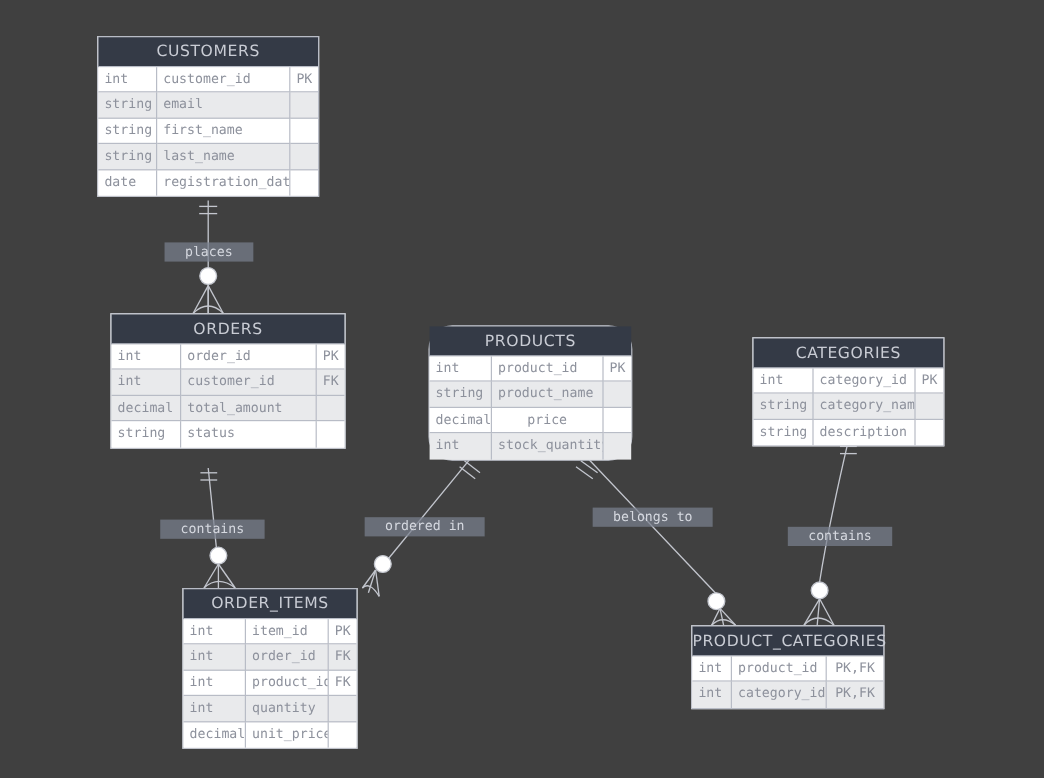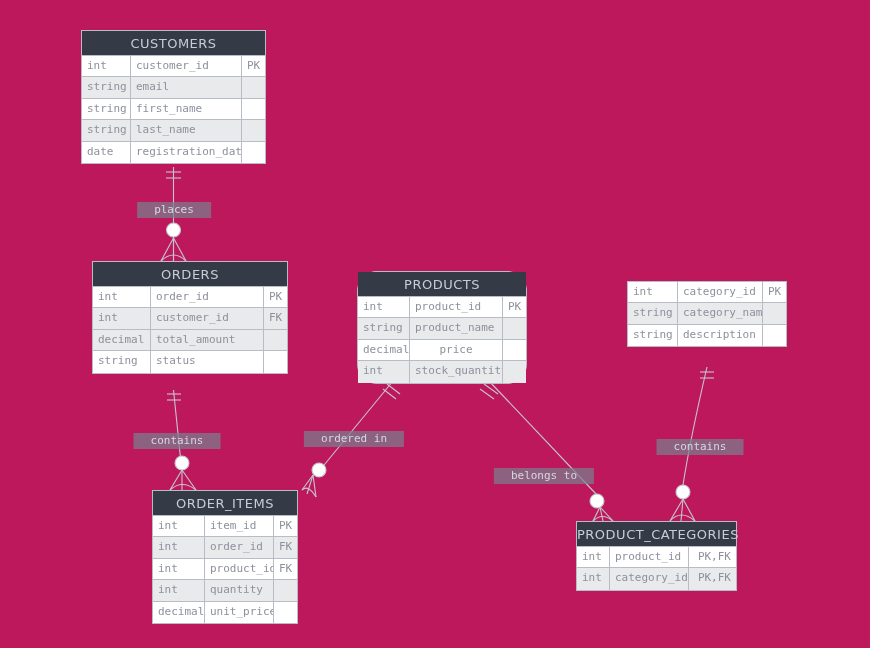--- a/index.html
+++ b/index.html
@@ -4,21 +4,21 @@
 <style>
   html, body {
     margin: 0;
     padding: 0;
     background: #282c36;
   }
   #canvas {
     position: relative;
     width: 870px;
     height: 648px;
-    background: #be185d;
+    background: #404040;
     overflow: hidden;
     font-family: "DejaVu Sans Mono", "Liberation Mono", monospace;
   }
   #edges {
     position: absolute;
     left: 0; top: 0;
     width: 870px;
     height: 648px;
     pointer-events: none;
   }
@@ -54,21 +54,21 @@
     font-size: 11px;
     line-height: 20px;
     padding: 0 5px;
     color: #8d919c;
     white-space: nowrap;
     overflow: hidden;
     font-family: "DejaVu Sans Mono", "Liberation Mono", monospace;
   }
   .cell.c-key {
     border-right: none;
-    text-align: right;
+    text-align: center;
   }
   .attr-row:last-child .cell { border-bottom: none; }
 
   .rel-label {
     position: absolute;
     background: rgba(120,128,142,0.72);
     color: #d6d9e0;
     font-size: 11px;
     line-height: 14px;
     padding: 1px 17px;
@@ -204,20 +204,21 @@
           <div class="cell c-name" style="flex: 1 1 auto; text-align: center;">price</div>
           <div class="cell c-key" style="width: 23px; flex: 0 0 23px;"></div>
         </div>
         <div class="attr-row even">
           <div class="cell c-type" style="width: 52px; flex: 0 0 52px;">int</div>
           <div class="cell c-name" style="flex: 1 1 auto;">stock_quantity</div>
           <div class="cell c-key" style="width: 23px; flex: 0 0 23px;"></div>
         </div>
       </div>
       <div class="entity" style="left: 627px; top: 281px; width: 160px;">
+        <div class="entity-title">CATEGORIES</div>
         <div class="attr-row odd">
           <div class="cell c-type" style="width: 50px; flex: 0 0 50px;">int</div>
           <div class="cell c-name" style="flex: 1 1 auto;">category_id</div>
           <div class="cell c-key" style="width: 23px; flex: 0 0 23px;">PK</div>
         </div>
         <div class="attr-row even">
           <div class="cell c-type" style="width: 50px; flex: 0 0 50px;">string</div>
           <div class="cell c-name" style="flex: 1 1 auto;">category_name</div>
           <div class="cell c-key" style="width: 23px; flex: 0 0 23px;"></div>
         </div>
@@ -266,17 +267,17 @@
           <div class="cell c-type" style="width: 33px; flex: 0 0 33px;">int</div>
           <div class="cell c-name" style="flex: 1 1 auto;">category_id</div>
           <div class="cell c-key" style="width: 47px; flex: 0 0 47px;">PK,FK</div>
         </div>
       </div>
     </div>
   <div id="label-layer">
       <div class="rel-label" style="left: 174px; top: 210px;">places</div>
       <div class="rel-label" style="left: 177px; top: 441px;">contains</div>
       <div class="rel-label" style="left: 354px; top: 439px;">ordered in</div>
-      <div class="rel-label" style="left: 544px; top: 476px;">belongs to</div>
+      <div class="rel-label" style="left: 544px; top: 431px;">belongs to</div>
       <div class="rel-label" style="left: 700px; top: 447px;">contains</div>
     </div>
 
 </div>
 
 </body></html>

